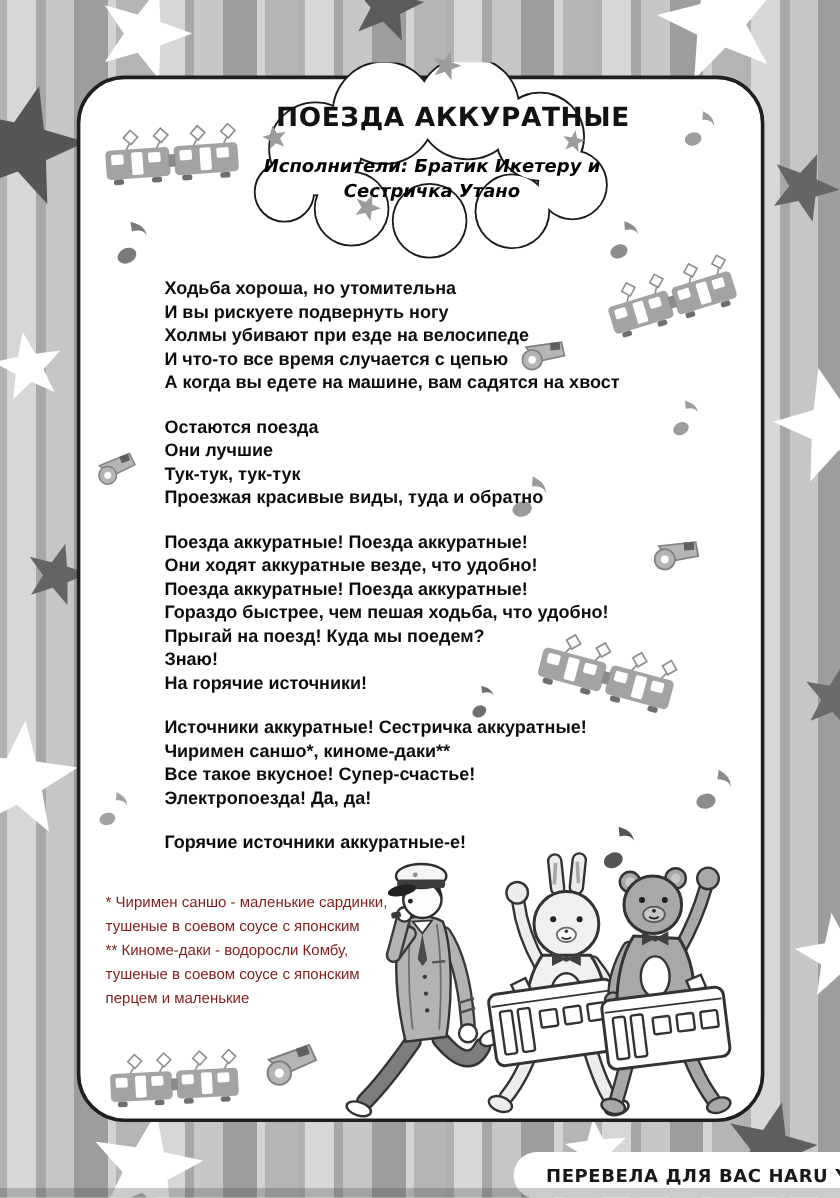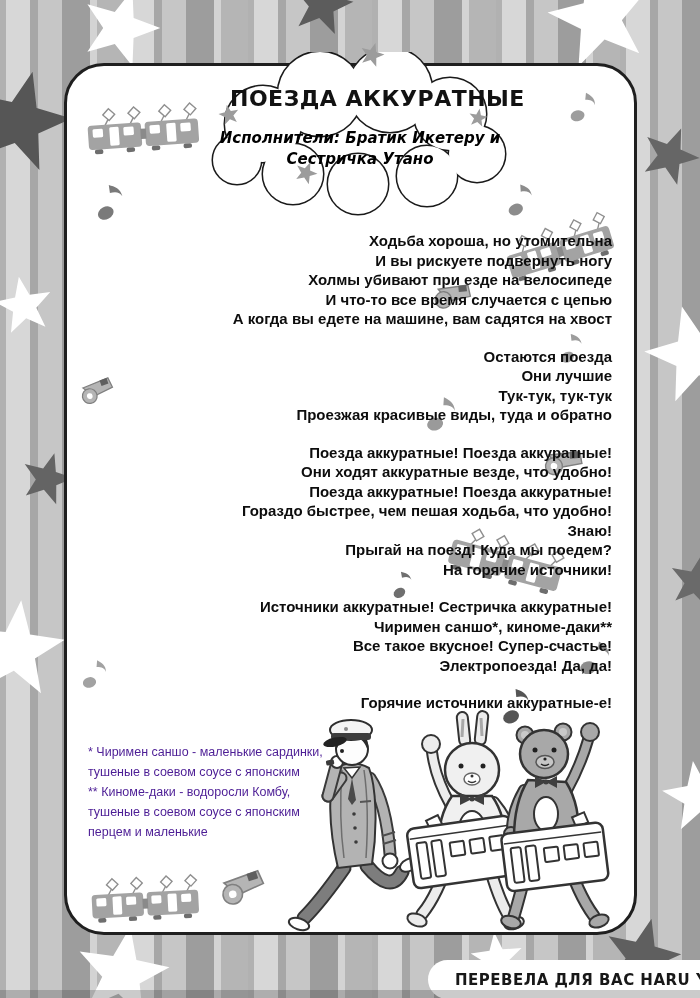--- a/index.html
+++ b/index.html
@@ -32,24 +32,24 @@
     font:800 22px/26px "DejaVu Sans",sans-serif;color:#121212;letter-spacing:0.5px;margin-left:20px;
   }
   .cloud-sub{
     position:absolute;left:205px;top:116px;width:310px;text-align:center;z-index:4;
     font:italic 700 15px/21px "DejaVu Sans",sans-serif;color:#000000;margin-top:12px;
   }
   .lyrics{
     position:absolute;left:137px;top:231px;width:475px;z-index:3;
     font:700 15px/19.5px "Liberation Sans",sans-serif;color:#0d0d0d;
   }
-  .stanza{margin:0 0 18px 0;text-align:right;}
+  .stanza{margin:0 0 18px 0;}
   .footnotes{
     position:absolute;left:88px;top:742px;width:238px;z-index:3;
-    font:400 12.5px/20px "Liberation Sans",sans-serif;color:#4c1d95;
+    font:400 12.5px/20px "Liberation Sans",sans-serif;color:#7f1d1d;
   }
   .characters{position:absolute;left:282px;top:706px;width:346px;height:232px;z-index:4;}
   .credit-bubble{
     position:absolute;left:428px;top:960px;width:290px;height:39px;z-index:6;
     background:#ffffff;border-radius:20px 0 0 20px;
     display:flex;align-items:center;padding-left:27px;box-sizing:border-box;
   }
   .credit-text{font:800 15px/18px "DejaVu Sans",sans-serif;color:#181818;letter-spacing:0.5px;white-space:nowrap;}
   .bottom-edge{position:absolute;left:0;right:0;bottom:0;height:8px;background:rgba(70,70,70,.28);z-index:7;}
 </style>
@@ -329,22 +329,22 @@
       <div class="lyric-line">Остаются поезда</div>
       <div class="lyric-line">Они лучшие</div>
       <div class="lyric-line">Тук-тук, тук-тук</div>
       <div class="lyric-line">Проезжая красивые виды, туда и обратно</div>
     </div>
     <div class="stanza">
       <div class="lyric-line">Поезда аккуратные! Поезда аккуратные!</div>
       <div class="lyric-line">Они ходят аккуратные везде, что удобно!</div>
       <div class="lyric-line">Поезда аккуратные! Поезда аккуратные!</div>
       <div class="lyric-line">Гораздо быстрее, чем пешая ходьба, что удобно!</div>
+      <div class="lyric-line">Прыгай на поезд! Куда мы поедем?</div>
       <div class="lyric-line">Знаю!</div>
-      <div class="lyric-line">Прыгай на поезд! Куда мы поедем?</div>
       <div class="lyric-line">На горячие источники!</div>
     </div>
     <div class="stanza">
       <div class="lyric-line">Источники аккуратные! Сестричка аккуратные!</div>
       <div class="lyric-line">Чиримен саншо*, киноме-даки**</div>
       <div class="lyric-line">Все такое вкусное! Супер-счастье!</div>
       <div class="lyric-line">Электропоезда! Да, да!</div>
     </div>
     <div class="stanza">
       <div class="lyric-line">Горячие источники аккуратные-е!</div>

